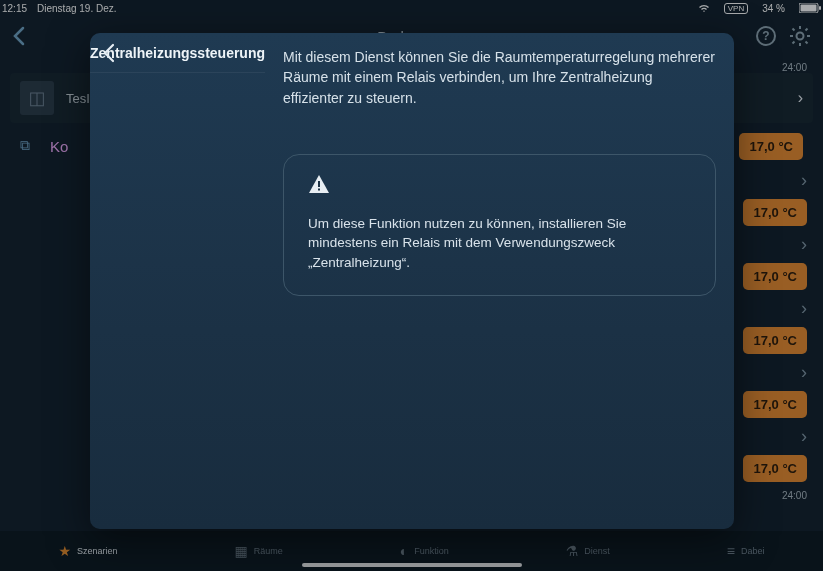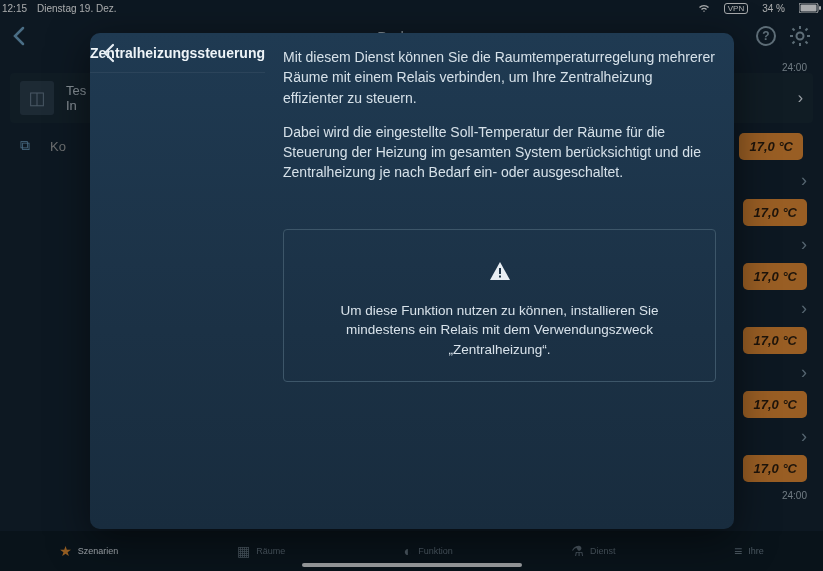--- a/index.html
+++ b/index.html
@@ -17,47 +17,47 @@
   .app-header .back { color: #6fa2c4; font-size: 22px; }
   .app-header .title { flex: 1; text-align: center; color: #c0cdd6; font-size: 15px; }
   .app-header .icons { display: flex; gap: 12px; }
   .icon-circle { width: 22px; height: 22px; display: flex; align-items: center; justify-content: center; color: #8ea3b0; font-size: 18px; }
 
   
   .main { position: relative; padding: 6px 10px 0 10px; }
   .time-right { text-align: right; color: #aab8c2; font-size: 10px; padding-right: 6px; }
   .row { display: flex; align-items: center; height: 44px; border-bottom: 1px solid #1a2a36; padding: 0 6px; position: relative; }
   .row .chev { margin-left: auto; color: #7f94a3; font-size: 18px; }
-  .badge { background: #e88a2e; color: #2b1a08; font-weight: 600; font-size: 13px; border-radius: 5px; padding: 6px 10px; margin-left: 8px; font-style: italic; }
+  .badge { background: #e88a2e; color: #2b1a08; font-weight: 600; font-size: 13px; border-radius: 5px; padding: 6px 10px; margin-left: 8px; }
   .row.temp-row { justify-content: flex-end; height: 32px; border: none; }
   .row.chev-row { justify-content: flex-end; height: 32px; border: none; }
   .card { background: #16252f; border-radius: 4px; padding: 8px 10px; display: flex; align-items: center; gap: 12px; margin-bottom: 6px; }
   .card .thumb { width: 34px; height: 34px; background: #2a3b48; border-radius: 3px; display:flex; align-items:center; justify-content:center; color:#6d8090; font-size:18px;}
-  .card .lines { display: flex; flex-direction: column; font-size: 13px; color: #c9d4db; }
+  .card .lines { display: flex; flex-direction: row; font-size: 13px; color: #c9d4db; }
   .kon-row { display: flex; align-items: center; gap: 10px; padding: 4px 10px; margin-top:4px;}
   .kon-row .copy { width:20px; height:20px; color:#6fa2c4; font-size:14px;}
-  .kon-row .txt { color:#a3a3a3; font-size:13px;}
+  .kon-row .txt { color:#f0abfc; font-size:15px;}
 
   
   .tabbar { position: absolute; left: 0; right: 0; bottom: 0; height: 40px; background: #0c1820; display: flex; align-items: center; justify-content: space-around; color: #6d7d88; font-size: 9px; }
   .tab { display: flex; align-items: center; gap: 6px; }
   .tab .ti { font-size: 14px; }
   .tab.active { color: #e6edf2; }
   .tab.active .ti { color: #e28a2c; }
   .home-indicator { position: absolute; bottom: 4px; left: 50%; transform: translateX(-50%); width: 220px; height: 4px; background: #fff; border-radius: 3px; opacity: 0.9; }
 
   
   .modal-backdrop { position: absolute; inset: 0; background: rgba(5,12,18,0.35); }
   .modal { position: absolute; left: 90px; top: 33px; width: 644px; height: 496px; background: linear-gradient(180deg, #1f3a52 0%, #1b3145 60%, #182c3e 100%); border-radius: 10px; box-shadow: 0 10px 40px rgba(0,0,0,0.5); display: flex; flex-direction: row; overflow: hidden; }
   .modal-header { height: 40px; display: flex; align-items: center; position: relative; border-bottom: 1px solid rgba(255,255,255,0.06);}
   .modal-header .mback { position: absolute; left: 12px; color: #e6eef4; font-size: 20px; font-weight: 300; }
   .modal-header .mtitle { flex: 1; text-align: center; color: #eef4f8; font-size: 14px; font-weight: 600; }
   .modal-body { padding: 14px 18px 18px 18px; color: #d6e1e9; font-size: 14px; line-height: 1.45; overflow-y:auto;}
   .modal-body p { margin-bottom: 14px; }
-  .alert-box { margin-top: 46px; border: 1px solid #3d5669; border-radius: 4px; padding: 30px 24px 22px 24px; text-align: center; }
+  .alert-box { margin-top: 46px; border: 1px solid #3d5669; border-radius: 16px; padding: 18px 24px 22px 24px; text-align: left; }
   .alert-box .warn { font-size: 20px; color: #e8eef3; margin-bottom: 12px; display:block;}
   .alert-box .msg { font-size: 13.5px; color: #d8e2ea; }
 
   svg { display: block; }
 </style>
 </head>
 <body>
 
 <div class="statusbar">
   <div class="left">
@@ -178,38 +178,37 @@
   <div class="tab">
     <span class="ti">◐</span>
     <span>Funktion</span>
   </div>
   <div class="tab">
     <span class="ti">⚗</span>
     <span>Dienst</span>
   </div>
   <div class="tab">
     <span class="ti">≡</span>
-    <span>Ihre</span>
+    <span>Dabei</span>
   </div>
 </div>
 <div class="home-indicator"></div>
 
 <div class="modal-backdrop"></div>
 <div class="modal">
   <div class="modal-header">
     <span class="mback">
       <svg width="14" height="20" viewBox="0 0 14 20">
           <path d="M11 2 L3 10 L11 18" stroke="#e6eef4" stroke-width="2.2" fill="none" stroke-linecap="round" stroke-linejoin="round"></path>
         </svg>
     </span>
     <div class="mtitle">Zentralheizungssteuerung</div>
   </div>
   <div class="modal-body">
     <p>Mit diesem Dienst können Sie die Raumtemperaturregelung mehrerer Räume mit einem Relais verbinden, um Ihre Zentralheizung effizienter zu steuern.</p>
-    <p>Dabei wird die eingestellte Soll-Temperatur der Räume für die Steuerung der Heizung im gesamten System berücksichtigt und die Zentralheizung je nach Bedarf ein- oder ausgeschaltet.</p>
     <div class="alert-box">
       <span class="warn">
         <svg width="22" height="20" viewBox="0 0 22 20" style="display:inline-block">
             <path d="M11 1 L21 19 L1 19 Z" fill="#e8eef3"></path>
             <rect x="10" y="7" width="2" height="6" fill="#1d3346"></rect>
             <rect x="10" y="14.5" width="2" height="2" fill="#1d3346"></rect>
           </svg>
       </span>
       <div class="msg">Um diese Funktion nutzen zu können, installieren Sie mindestens ein Relais mit dem Verwendungszweck „Zentralheizung“.</div>
     </div>

